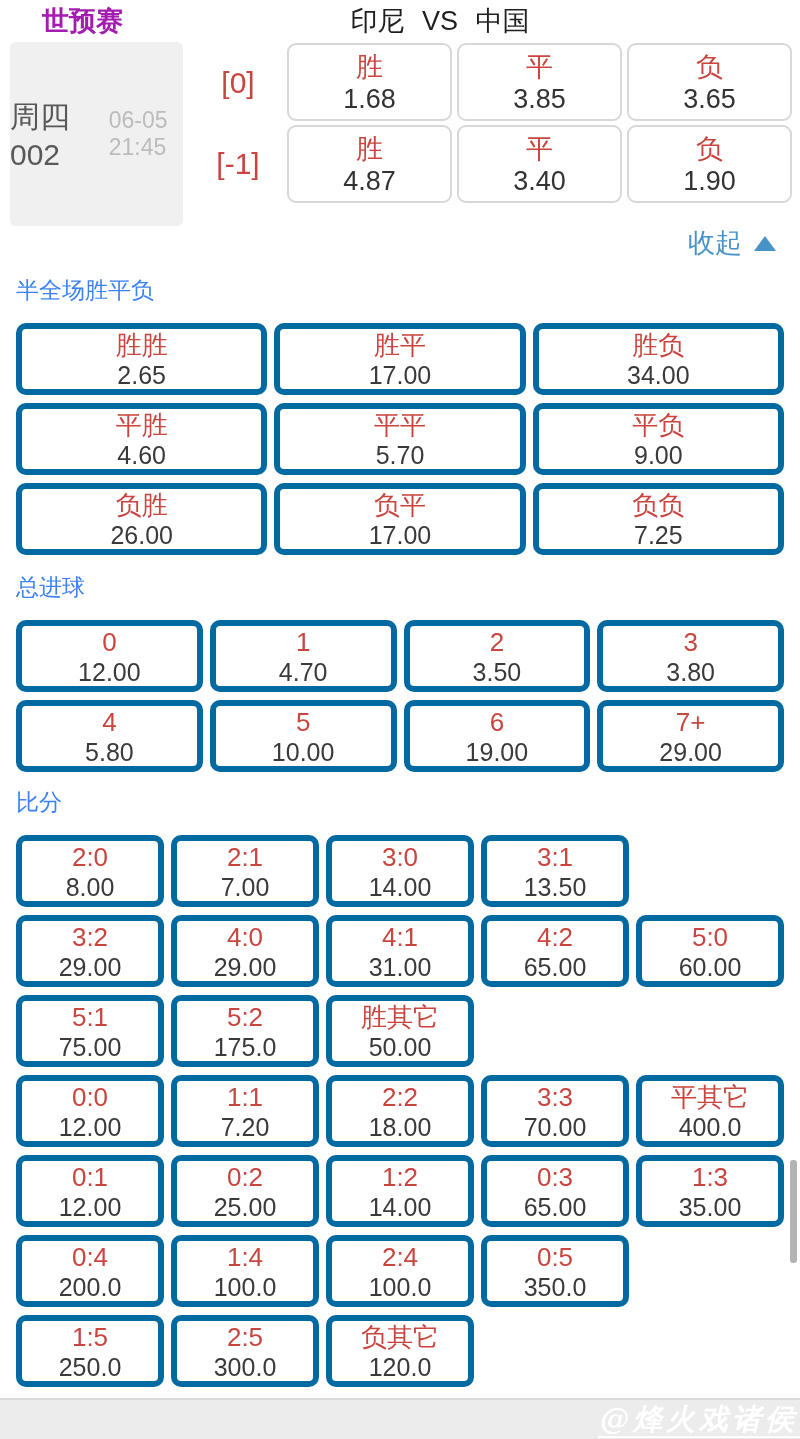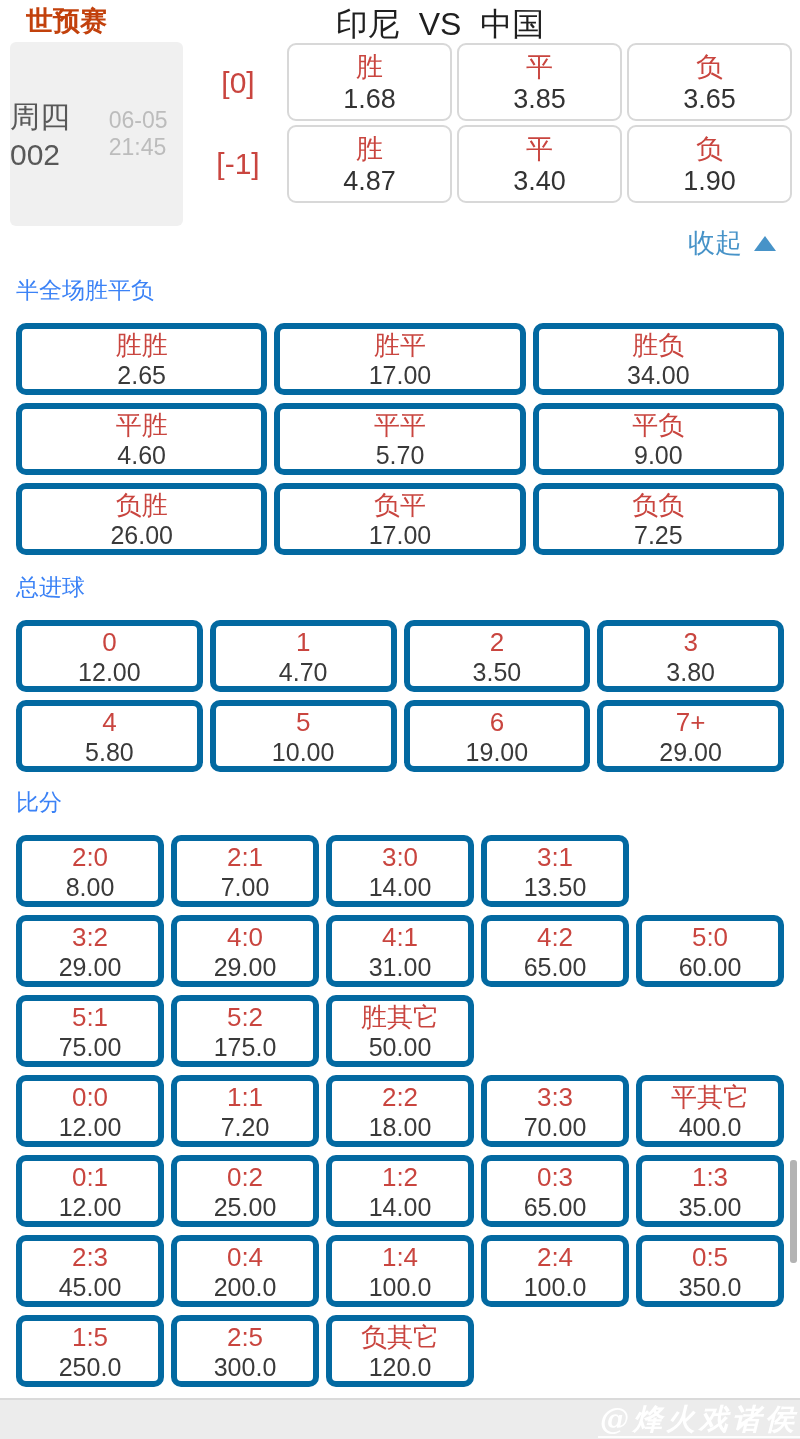--- a/index.html
+++ b/index.html
@@ -8,26 +8,26 @@
     width: 800px; height: 1439px;
     background: #ffffff;
     font-family: "Liberation Sans", sans-serif;
     overflow: hidden;
     position: relative;
   }
 
   
   .top { position: relative; height: 212px; }
   .league {
-    position: absolute; left: 26px; top: 3px;
-    font-size: 27px; font-weight: 600; color: #c2410c;
+    position: absolute; left: 42px; top: 3px;
+    font-size: 27px; font-weight: 600; color: #a21caf;
   }
   .match-title {
     position: absolute; left: 180px; right: 100px; top: 3px;
-    text-align: center; font-size: 32px; font-weight: 500; color: #1f1f1f;
+    text-align: center; font-size: 27px; font-weight: 500; color: #1f1f1f;
     word-spacing: 10px;
   }
   .match-box {
     position: absolute; left: 10px; top: 42px; width: 173px; height: 184px;
     background: #f0f0f0; border-radius: 6px;
     display: flex; flex-direction: row; align-items: center; justify-content: center;
     gap: 8px;
   }
   .match-no { font-size: 30px; color: #585858; }
   .match-time { font-size: 23px; color: #bcbcbc; margin-left: 24px; }
@@ -336,24 +336,20 @@
     <div class="lbl">0:3</div>
     <div class="val">65.00</div>
   </div>
           <div class="cell">
     <div class="lbl">1:3</div>
     <div class="val">35.00</div>
   </div>
         </div>
         <div class="grid-row" style="grid-template-columns: repeat(5, 1fr);">
           <div class="cell">
-    <div class="lbl">2:3</div>
-    <div class="val">45.00</div>
-  </div>
-          <div class="cell">
     <div class="lbl">0:4</div>
     <div class="val">200.0</div>
   </div>
           <div class="cell">
     <div class="lbl">1:4</div>
     <div class="val">100.0</div>
   </div>
           <div class="cell">
     <div class="lbl">2:4</div>
     <div class="val">100.0</div>

